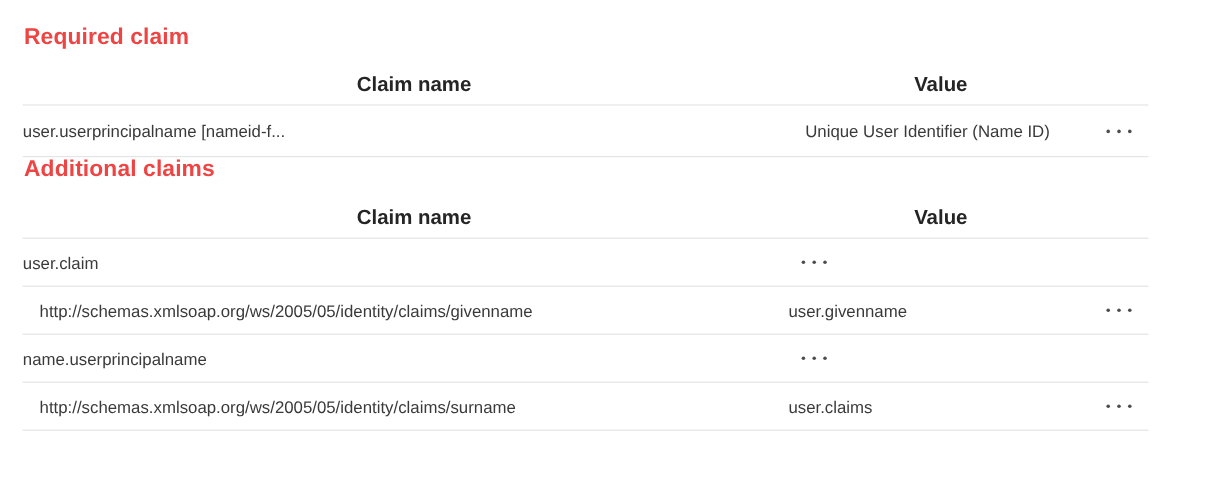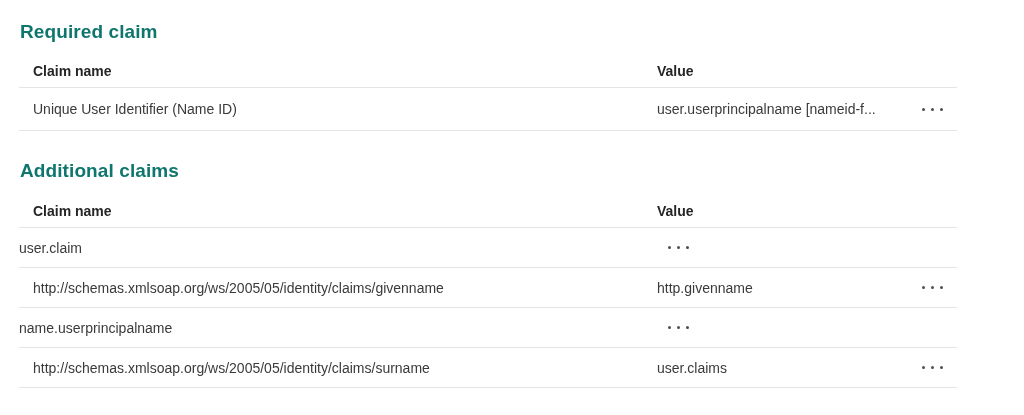--- a/index.html
+++ b/index.html
@@ -9,26 +9,26 @@
     font-family: "Liberation Sans", sans-serif;
     color: #3a3a3a;
     overflow: hidden;
   }
   .page { position: relative; width: 1024px; height: 415px; }
 
   .section-title {
     margin-left: 20px;
     font-size: 19px;
     font-weight: 600;
-    color: #0f766e;
+    color: #ef4444;
     line-height: 22px;
     letter-spacing: 0.1px;
   }
   .title-required   { padding-top: 21px; }
-  .title-additional { margin-top: 29px; }
+  .title-additional { }
 
   .claims-table {
     margin-left: 19px;
     width: 938px;
   }
   .t-required   { margin-top: 11px; }
   .t-additional { margin-top: 12px; }
 
   .trow {
     display: grid;
@@ -36,21 +36,21 @@
     align-items: center;
     border-bottom: 1px solid #e4e4e4;
   }
   .thead-row { height: 34px; }
   .req-row   { height: 43px; }
   .add-row   { height: 40px; }
 
   .cell { white-space: nowrap; overflow: hidden; }
   .cell-name  { padding-left: 14px; font-size: 14px; }
   .cell-value { font-size: 14px; }
-  .thead-row .cell { font-weight: 700; color: #252525; font-size: 14px; }
+  .thead-row .cell { font-weight: 700; color: #252525; font-size: 17px; text-align: center; }
 
   .menu-btn {
     display: flex;
     align-items: center;
     padding-left: 11px;
     height: 100%;
     background: transparent;
     border: none;
     cursor: pointer;
   }
@@ -72,22 +72,22 @@
     <h2 class="section-title title-required">Required claim</h2>
 
     <div class="claims-table t-required">
       <div class="trow thead-row">
         <div class="cell cell-name">Claim name</div>
         <div class="cell cell-value">Value</div>
         <div class="cell"></div>
       </div>
 
       <div class="trow req-row">
+        <div class="cell cell-value">user.userprincipalname [nameid-f...</div>
         <div class="cell cell-name">Unique User Identifier (Name ID)</div>
-        <div class="cell cell-value">user.userprincipalname [nameid-f...</div>
         <button class="menu-btn">
           <span class="dots">
               <span></span>
               <span></span>
               <span></span>
             </span>
         </button>
       </div>
     </div>
   </section>
@@ -108,21 +108,21 @@
           <span class="dots">
               <span></span>
               <span></span>
               <span></span>
             </span>
         </button>
       </div>
 
       <div class="trow add-row">
         <div class="cell cell-name">http://schemas.xmlsoap.org/ws/2005/05/identity/claims/givenname</div>
-        <div class="cell cell-value">http.givenname</div>
+        <div class="cell cell-value">user.givenname</div>
         <button class="menu-btn">
           <span class="dots">
               <span></span>
               <span></span>
               <span></span>
             </span>
         </button>
       </div>
 
       <div class="trow add-row">

